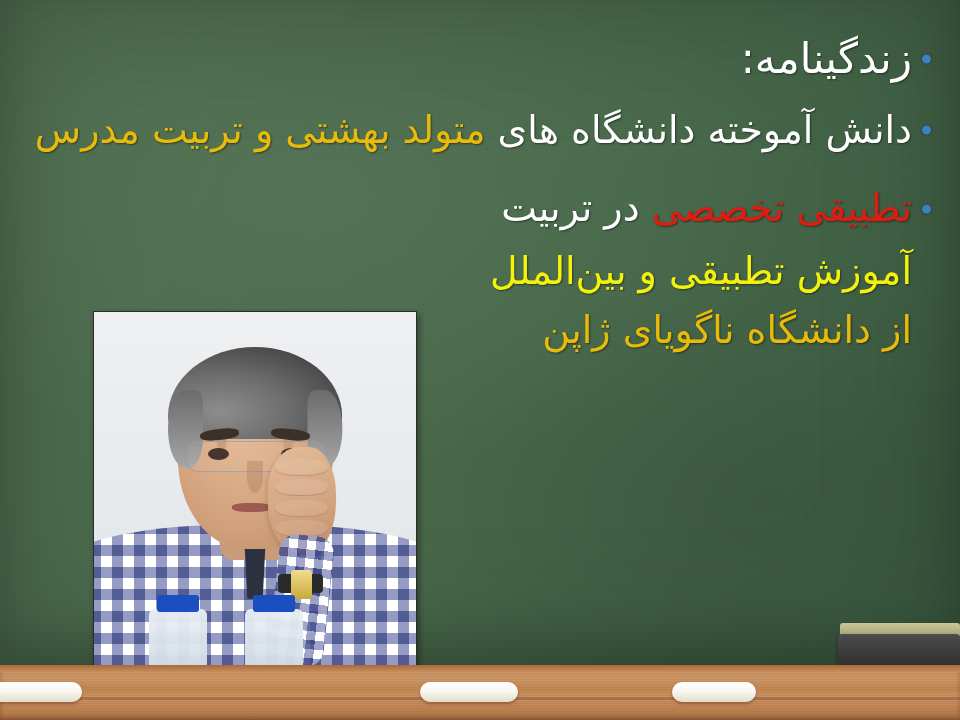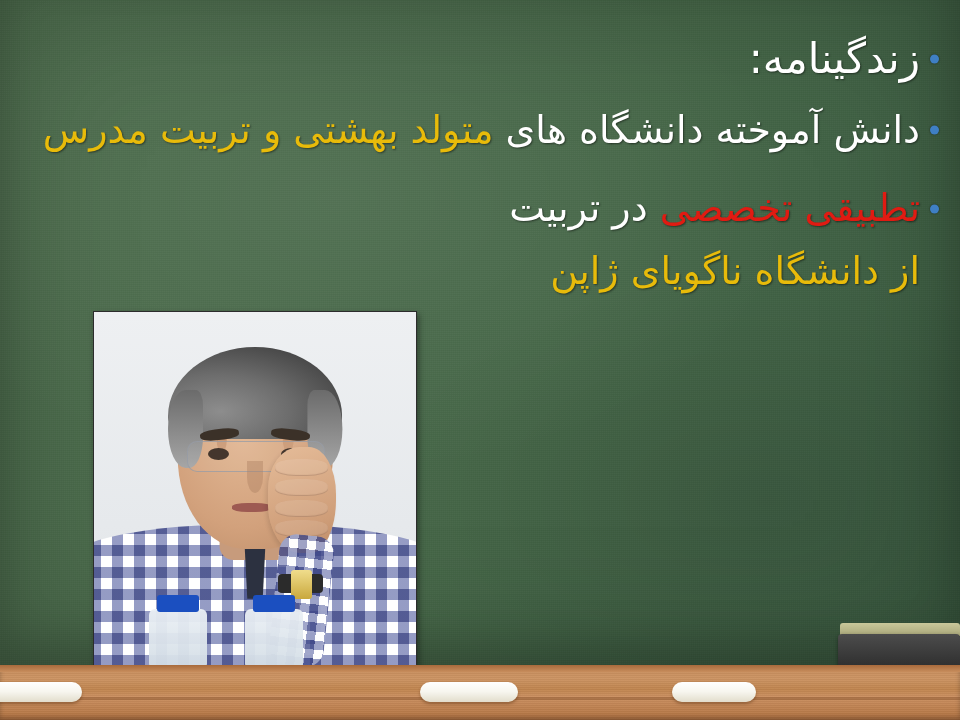--- a/index.html
+++ b/index.html
@@ -44,21 +44,21 @@
     box-shadow: inset 0 0 140px rgba(0,0,0,0.22), inset 0 -26px 44px rgba(0,0,0,0.16);
     pointer-events: none;
   }
 
   
   .content {
     position: absolute;
     right: 0;
     top: 0;
     width: 804px;
-    padding: 18px 14px 0 0;
+    padding: 18px 22px 0 0;
     box-sizing: border-box;
     direction: rtl;
   }
   .line {
     position: relative;
     display: block;
     padding-right: 26px;
     line-height: 1.18;
     white-space: nowrap;
     text-shadow: 1px 1px 2px rgba(0,0,0,0.45);
@@ -375,20 +375,23 @@
     <div class="line body-line l2">
       <span class="bullet-dot"></span>
       <span class="w">دانش آموخته دانشگاه های </span><span class="g">متولد بهشتی و تربیت مدرس</span>
     </div>
 
     <div class="line body-line l3">
       <span class="bullet-dot"></span>
       <span class="r">تطبیقی تخصصی</span><span class="w"> در تربیت</span>
     </div>
 
+    <div class="line body-line l4">
+      <span class="y">آموزش تطبیقی و بین‌الملل</span>
+    </div>
 
     <div class="line body-line l5">
       <span class="g">از دانشگاه ناگویای ژاپن</span>
     </div>
 
   </div>
 
   <div class="photo-frame">
     <div class="photo-bg"></div>
     <div class="shirt"></div>

